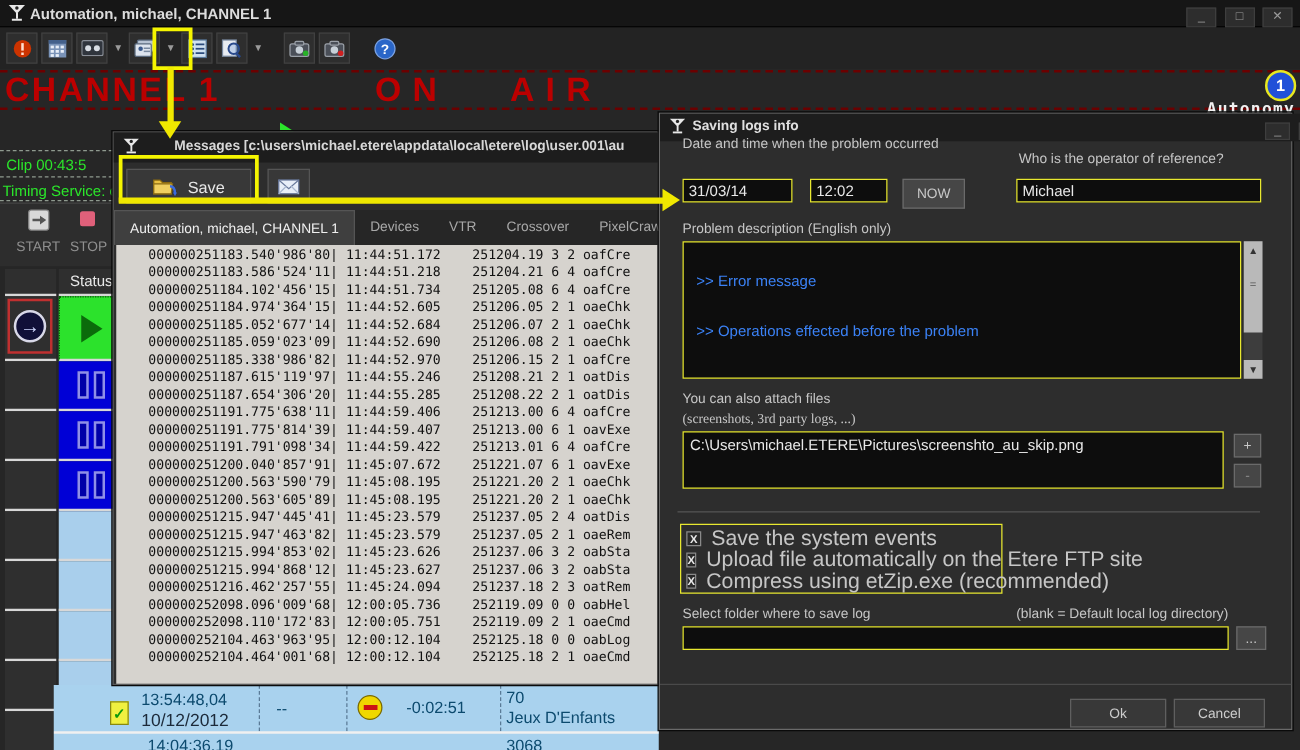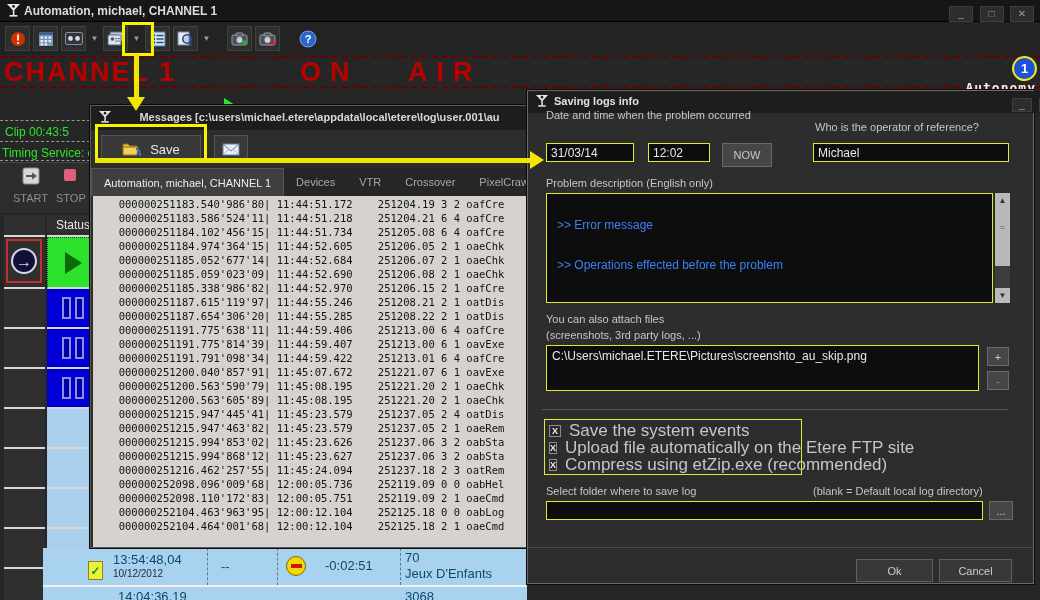--- a/index.html
+++ b/index.html
@@ -48,21 +48,21 @@
   .play-cell-tri { width:0; height:0; border-left:17px solid #0b6b0b; border-top:11px solid transparent; border-bottom:11px solid transparent; }
   #status-hdr { color:#e8e8e8; font-size:12px; }
   #cued-box { border:2px solid #c03030; display:flex; align-items:center; justify-content:center; }
   #cued-circle { width:26px; height:26px; border-radius:50%; background:#101038; border:2px solid #d8d8e8;
     color:#cfd8ff; font-size:16px; font-weight:bold; text-align:center; line-height:23px; }
 
   
   #bottom-band { left:43px; top:548px; width:484px; height:52px; background:#a9d2ee; overflow:hidden; }
   .band-sep { position:absolute; top:0; height:37px; border-left:1px dashed #5a7a96; }
   .band-text { color:#0c4a6e; font-size:13px; white-space:nowrap; }
-  .band-sub { color:#1c2a3a; font-size:10px; white-space:nowrap; }
+  .band-sub { color:#1c2a3a; font-size:14px; white-space:nowrap; }
   #band-row-divider { position:absolute; left:0; top:37px; width:484px; height:2px; background:#f0f0f0; }
   #note-icon { width:15px; height:19px; background:#f0f040; border:1px solid #888810; color:#0a9a0a;
     font-size:12px; font-weight:bold; text-align:center; line-height:18px; }
   #minus-icon { width:20px; height:20px; border-radius:50%; background:#f0d800; border:1px solid #7a6a00;
     display:flex; align-items:center; justify-content:center; }
   #minus-icon span { width:11px; height:4px; background:#cc1414; display:block; }
 
   
   #messages-win { left:90px; top:105px; width:437px; height:443px; background:#2d2d2d;
     border:1px solid #5a5a5a; outline:1px solid #0a0a0a; }
@@ -441,21 +441,21 @@
       <div class="desc-line" style="top:24px;">&gt;&gt; Error message</div>
       <div class="desc-line" style="top:64px;">&gt;&gt; Operations effected before the problem</div>
     </div>
     <div class="abs" id="dlg-scroll" style="left:467px;top:102px;width:15px;height:110px;">
       <span class="scr-btn" style="top:0;">▲</span>
       <span id="scr-thumb">=</span>
       <span class="scr-btn" style="bottom:0;">▼</span>
     </div>
 
     <div class="abs dlabel" style="left:18px;top:222px;">You can also attach files</div>
-    <div class="abs dlabel" style="left:18px;top:238px;">(screenshots, 3rd party logs, ...)</div>
+    <div class="abs dlabel" style="left:18px;top:238px;font-family:Liberation Serif, serif;">(screenshots, 3rd party logs, ...)</div>
     <div class="abs field" style="left:18px;top:254px;width:433px;height:46px;padding:3px 5px;">
       <span style="font-size:12px;">C:\Users\michael.ETERE\Pictures\screenshto_au_skip.png</span>
     </div>
     <div class="abs dbtn" style="left:459px;top:256px;width:22px;height:19px;">+</div>
     <div class="abs dbtn" style="left:459px;top:280px;width:22px;height:19px;color:#8a8a8a;">-</div>
 
     <div class="abs hline" style="left:14px;top:318px;width:466px;"></div>
 
     <div class="abs" id="checkbox-group" style="left:16px;top:328px;width:258px;height:56px;border:1px solid #e8e830;padding-top:2px;">
         <div class="cb-row">

